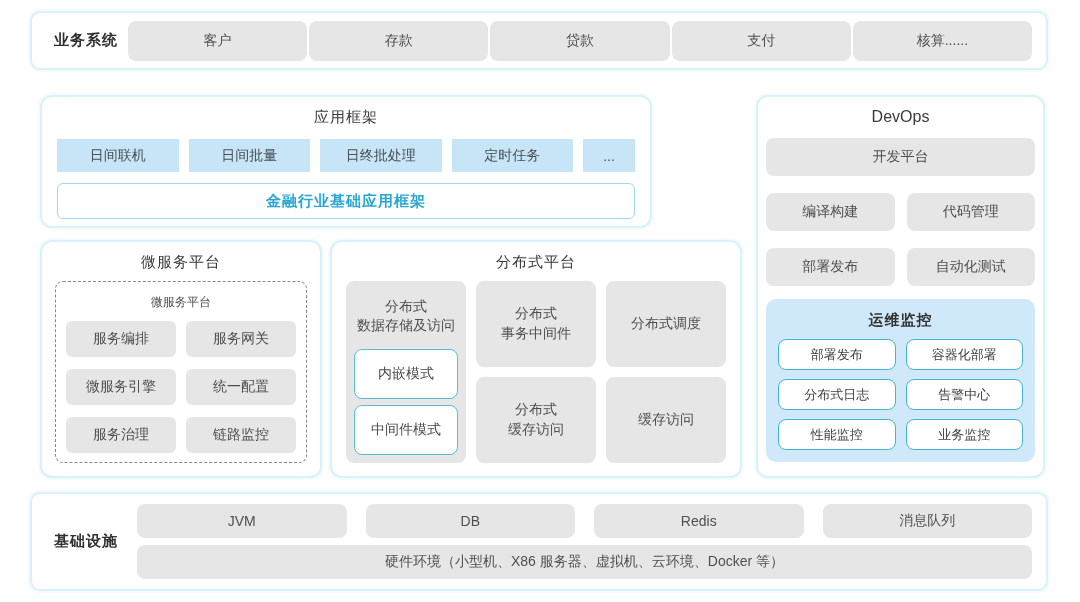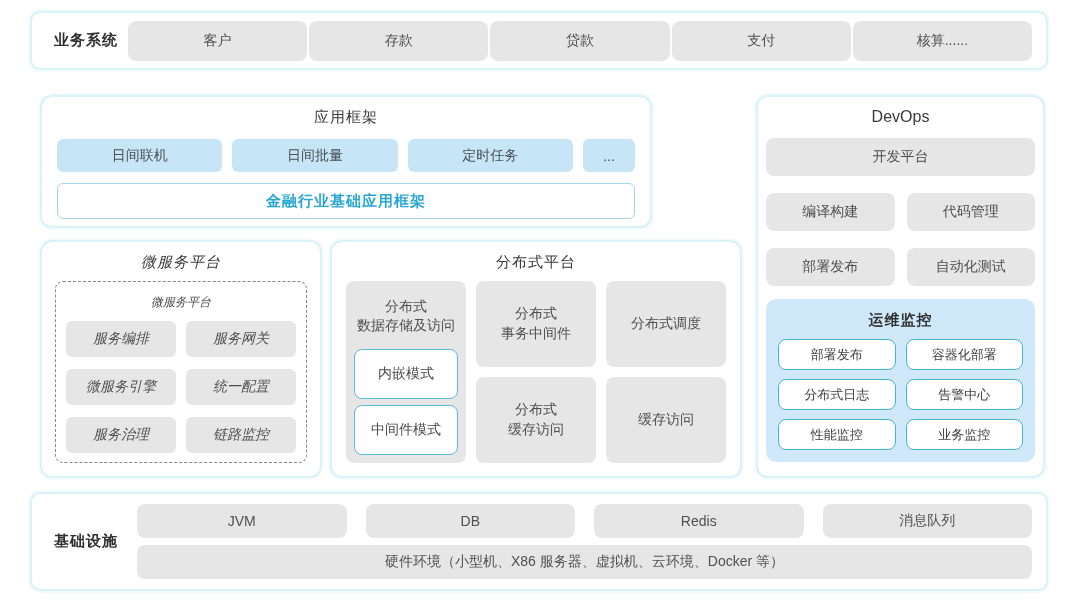--- a/index.html
+++ b/index.html
@@ -52,37 +52,37 @@
   
   #appfw {
     left: 40px; top: 95px; width: 612px; height: 133px;
     padding: 11px 15px;
   }
   .blue-row { display: flex; gap: 10px; margin-top: 12px; }
   .blue-btn {
     flex: 1; height: 33px;
     display: flex; align-items: center; justify-content: center;
     background: #c6e6f7;
-    border-radius: 6px;
+    border-radius: 0;
     font-size: 14px; color: #4a4f55;
   }
   .blue-btn.small { flex: 0 0 52px; }
   .base-box {
     margin-top: 11px; height: 36px;
     border: 1px solid #9ed9ec; border-radius: 6px;
     background: #fff;
     display: flex; align-items: center; justify-content: center;
     color: #29a7d2; font-weight: 700; font-size: 15px;
     letter-spacing: 1px;
   }
   
   #micro {
     left: 40px; top: 240px; width: 282px; height: 238px;
     padding: 11px 13px 13px;
-    display: flex; flex-direction: column; font-style: italic;
+    display: flex; flex-direction: column;
   }
   .dashed {
     flex: 1; margin-top: 9px;
     border: 1px dashed #878787; border-radius: 8px;
     padding: 9px 10px;
     display: flex; flex-direction: column;
   }
   .inner-title { text-align: center; font-size: 12px; color: #4a4a4a; margin: 3px 0 10px; }
   .micro-grid {
     flex: 1;
@@ -183,20 +183,21 @@
     <div class="btn">贷款</div>
     <div class="btn">支付</div>
     <div class="btn">核算......</div>
   </div>
 
   <div class="container" id="appfw">
     <div class="section-title">应用框架</div>
     <div class="blue-row">
       <div class="blue-btn">日间联机</div>
       <div class="blue-btn">日间批量</div>
+      <div class="blue-btn">日终批处理</div>
       <div class="blue-btn">定时任务</div>
       <div class="blue-btn small">...</div>
     </div>
     <div class="base-box">金融行业基础应用框架</div>
   </div>
 
   <div class="container" id="micro">
     <div class="section-title">微服务平台</div>
     <div class="dashed">
       <div class="inner-title">微服务平台</div>

